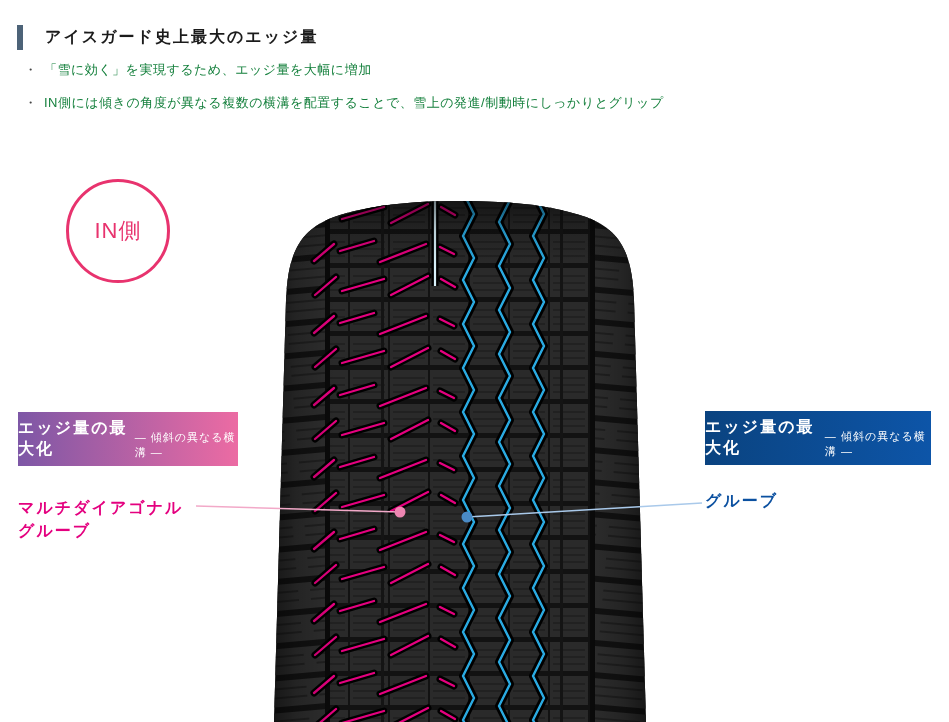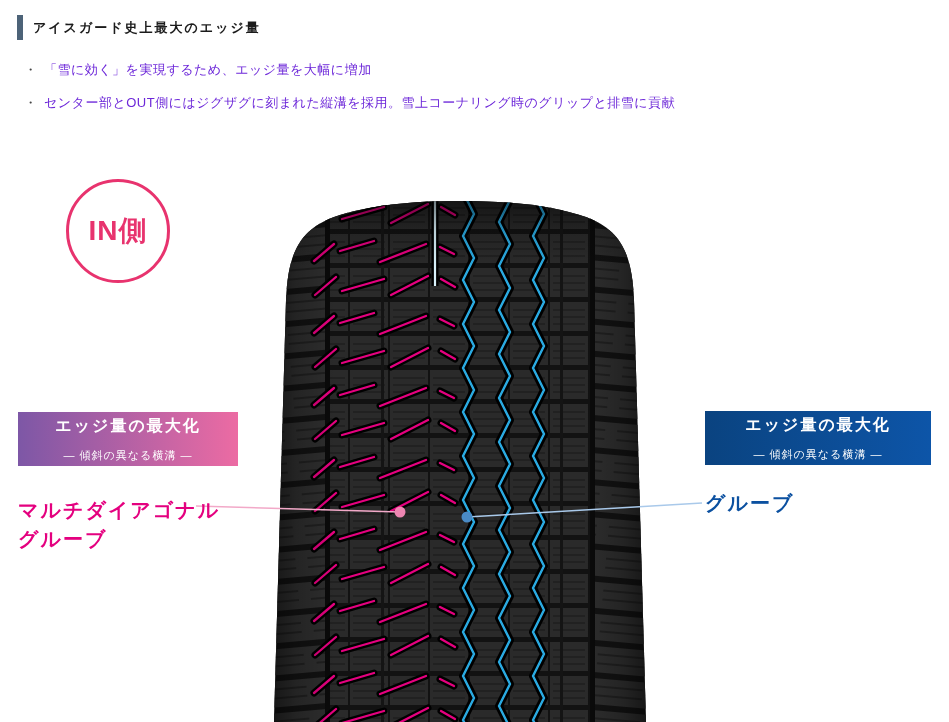--- a/index.html
+++ b/index.html
@@ -2,66 +2,66 @@
 <html style="--pink: #e4007f; --pink-circle: #e8336e; --blue: #1a4e9d; --blue-text: #0b50a0; --blue-box: #0d55a8; --purple: #7d57a6; --cyan-groove: #2aa9e0; --header-bar: #4d6378;"><head>
 <meta charset="utf-8">
 <style>
   html,body{margin:0;padding:0;background:#fff;}
   .page{position:relative;width:949px;height:722px;background:#fff;overflow:hidden;
         font-family:"Liberation Sans","DejaVu Sans",sans-serif;}
 
   
   .header{position:absolute;left:17px;top:15px;display:flex;align-items:center;gap:10px;}
   .hbar{width:6px;height:25px;background:var(--header-bar,#4d6378);}
-  .title{font-size:13px;font-weight:bold;color:#1b1b1b;margin:0;letter-spacing:2px;text-align:right;}
+  .title{font-size:16px;font-weight:bold;color:#1b1b1b;margin:12px;letter-spacing:2px;text-align:right;}
 
   
   .bullets{position:absolute;left:24px;top:60px;margin:0;padding:0;list-style:none;}
-  .bullets li{position:relative;padding-left:20px;font-size:13px;color:#6d28d9;
+  .bullets li{position:relative;padding-left:20px;font-size:13px;color:#15803d;
               margin-bottom:14px;letter-spacing:0.5px;line-height:19px;}
   .bullets li::before{content:"・";position:absolute;left:0;top:0;color:#444;}
 
   
   .badge{position:absolute;width:104px;height:104px;border-radius:50%;background:#fff;
-         display:flex;align-items:center;justify-content:center;font-weight:bold;
-         font-size:28px;box-sizing:border-box;letter-spacing:1px;}
+         display:flex;align-items:center;justify-content:center;font-weight:normal;
+         font-size:22px;box-sizing:border-box;letter-spacing:1px;}
   .badge.in{left:66px;top:179px;border:3px solid var(--pink-circle,#e8336e);color:var(--pink-circle,#e8336e);}
   .badge.out{left:758px;top:179px;border:3px solid var(--blue,#1a4e9d);color:var(--blue,#1a4e9d);}
 
   
-  .callout{position:absolute;height:54px;display:flex;flex-direction:column;align-items:center;
+  .callout{position:absolute;height:54px;display:flex;flex-direction:row;align-items:center;
            justify-content:center;color:#fff;}
   .callout .ct{font-size:16px;font-weight:bold;letter-spacing:2px;}
   .callout .cs{font-size:11px;margin-top:11px;letter-spacing:1px;}
   .callout.left{left:18px;top:412px;width:220px;
                 background:linear-gradient(90deg,var(--purple,#7d57a6),#ec6ba3);}
   .callout.right{left:705px;top:411px;width:226px;
                 background:linear-gradient(90deg,#0a4380,var(--blue-box,#0d55a8));}
 
   
-  .caption{position:absolute;font-size:20px;font-weight:bold;line-height:1.45;letter-spacing:2px;}
+  .caption{position:absolute;font-size:16px;font-weight:bold;line-height:1.45;letter-spacing:2px;}
   .caption.left{left:18px;top:496px;color:var(--pink,#e4007f);}
   .caption.right{left:705px;top:489px;color:var(--blue-text,#0b50a0);}
 
   .tire{position:absolute;left:270px;top:200px;}
   .annot{position:absolute;left:0;top:0;pointer-events:none;}
 </style>
 </head>
 <body>
 
 <div class="page">
 
   <div class="header">
     <span class="hbar"></span>
     <h1 class="title">アイスガード史上最大のエッジ量</h1>
   </div>
 
   <ul class="bullets">
     <li>「雪に効く」を実現するため、エッジ量を大幅に増加</li>
-    <li>センター部とOUT側にはジグザグに刻まれた縦溝を採用。雪上コーナリング時のグリップと排雪に貢献</li>
+    <li>IN側には傾きの角度が異なる複数の横溝を配置することで、雪上の発進/制動時にしっかりとグリップ</li>
   </ul>
 
   <svg class="tire" width="380" height="522" viewBox="0 0 380 522" aria-hidden="true">
     <defs>
       <clipPath id="tclip">
         <path d="M4 522 L16 100 C18 52 30 30 64 17 C100 5 140 1 190 1 C240 1 280 5 316 17 C350 30 362 52 364 100 L376 522 Z"></path>
       </clipPath>
       <pattern id="shpL" patternUnits="userSpaceOnUse" width="60" height="32" patternTransform="rotate(-5)">
         <rect width="60" height="26" fill="#2e2e2e"></rect>
         <path d="M6 8 H54 M6 17 H54" stroke="#1b1b1b" stroke-width="1.5"></path>

